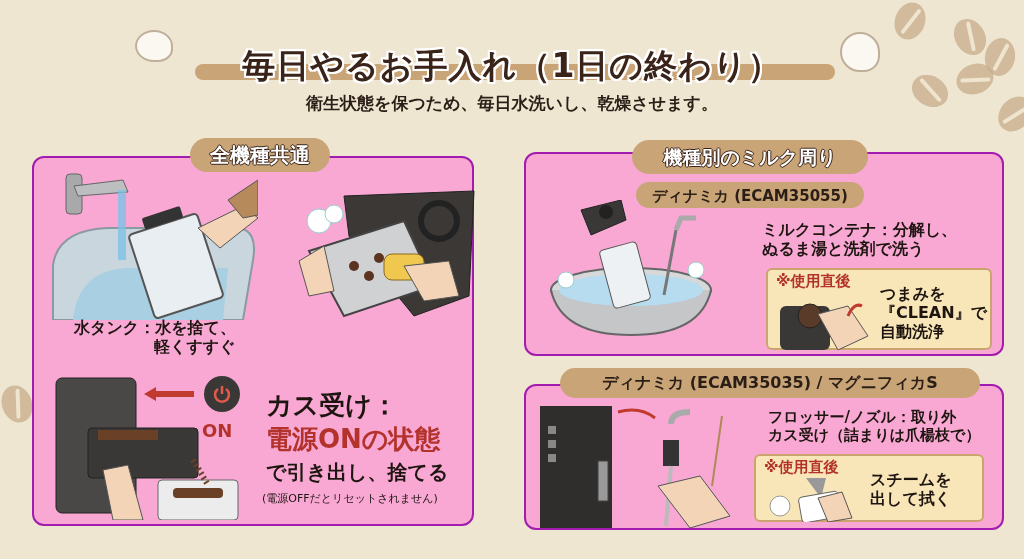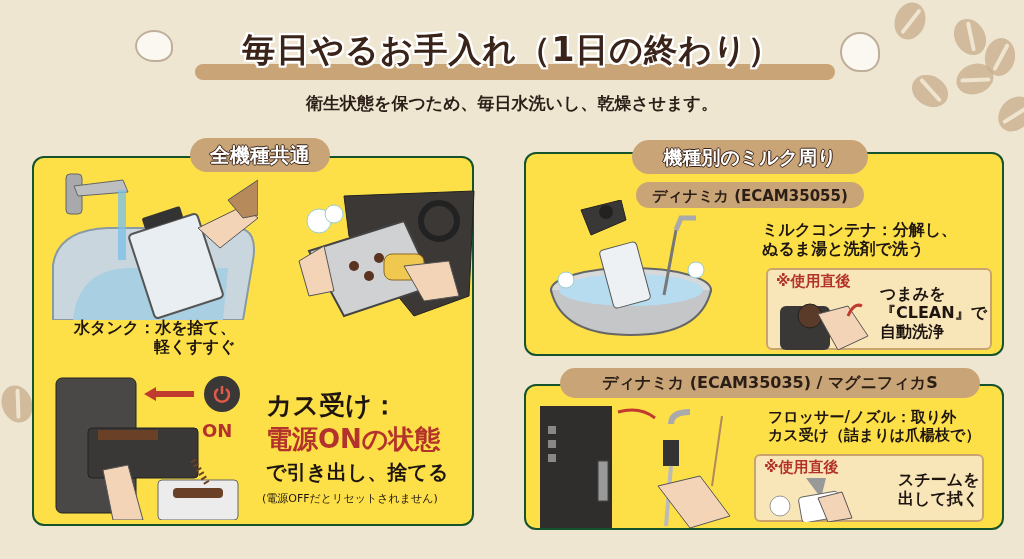--- a/index.html
+++ b/index.html
@@ -16,36 +16,36 @@
     background: #c8ad8a; opacity: .75;
   }
   .bean::after {
     content: ""; position: absolute; left: 45%; top: 10%; width: 4px; height: 80%;
     background: #efe4cd; border-radius: 3px; transform: rotate(18deg);
   }
   .steam {
     position: absolute; width: 38px; height: 32px; border-radius: 50% 50% 40% 50%;
     background: #fbf8f1; border: 2px solid #bfae98;
   }
-  .title-wrap { position: absolute; left: 0; right: 0; top: 28px; text-align: center; }
+  .title-wrap { position: absolute; left: 0; right: 0; top: 44px; text-align: center; }
   .title-band {
     position: absolute; left: 195px; width: 640px; top: 64px; height: 16px;
     background: #c9a477; border-radius: 8px;
   }
   .title {
     position: relative; font-size: 33px; font-weight: bold; color: #3a241a;
     letter-spacing: 1px;
     text-shadow: 2px 0 #fff, -2px 0 #fff, 0 2px #fff, 0 -2px #fff, 2px 2px #fff, -2px -2px #fff, 2px -2px #fff, -2px 2px #fff;
   }
   .subtitle {
     position: absolute; top: 92px; left: 0; right: 0; text-align: center;
     font-size: 17px; font-weight: bold; color: #2a1e16; font-family: Liberation Mono, monospace;
   }
   .panel {
-    position: absolute; background: #fde047; border: 2px solid #14532d;
+    position: absolute; background: #f9a8d4; border: 2px solid #a21caf;
     border-radius: 12px;
   }
   .pill {
     position: absolute; background: #c9a477; color: #fff; font-weight: bold;
     border-radius: 20px; text-align: center; white-space: nowrap;
     text-shadow: 1px 0 #3a241a, -1px 0 #3a241a, 0 1px #3a241a, 0 -1px #3a241a;
   }
   .pill.dark { color: #2a1e16; text-shadow: none; }
   .label { position: absolute; font-weight: bold; color: #1e1510; line-height: 1.2; }
   .red { color: #b3322b; }
@@ -205,19 +205,19 @@
   <div class="sub-box" style="left:228px;top:68px;width:230px;height:68px;">
     <div class="warn" style="left:8px;top:2px;">※使用直後</div>
     <div class="illus" style="left:10px;top:22px;width:90px;height:44px;">
       <svg width="90" height="44" viewBox="0 0 90 44">
         <circle cx="14" cy="28" r="10" fill="#fff" stroke="#999"></circle>
         <path d="M40 0 L60 0 L55 20 Z" fill="#999"></path>
         <rect x="34" y="16" width="40" height="26" rx="4" fill="#fff" stroke="#666" transform="rotate(-10 54 29)"></rect>
         <path d="M52 20 L76 14 L86 40 L62 44 Z" fill="#f3d4b6" stroke="#555"></path>
       </svg>
     </div>
-    <div class="label" style="left:114px;top:14px;font-size:16px;margin-left:28px;">
+    <div class="label" style="left:114px;top:14px;font-size:16px;">
       <span>スチームを</span><br>
       <span>出して拭く</span>
     </div>
   </div>
 </div>
 <div class="pill dark" style="left:560px;top:368px;width:420px;height:30px;line-height:30px;font-size:16px;">ディナミカ (ECAM35035) / マグニフィカS</div>
 
 </body></html>

